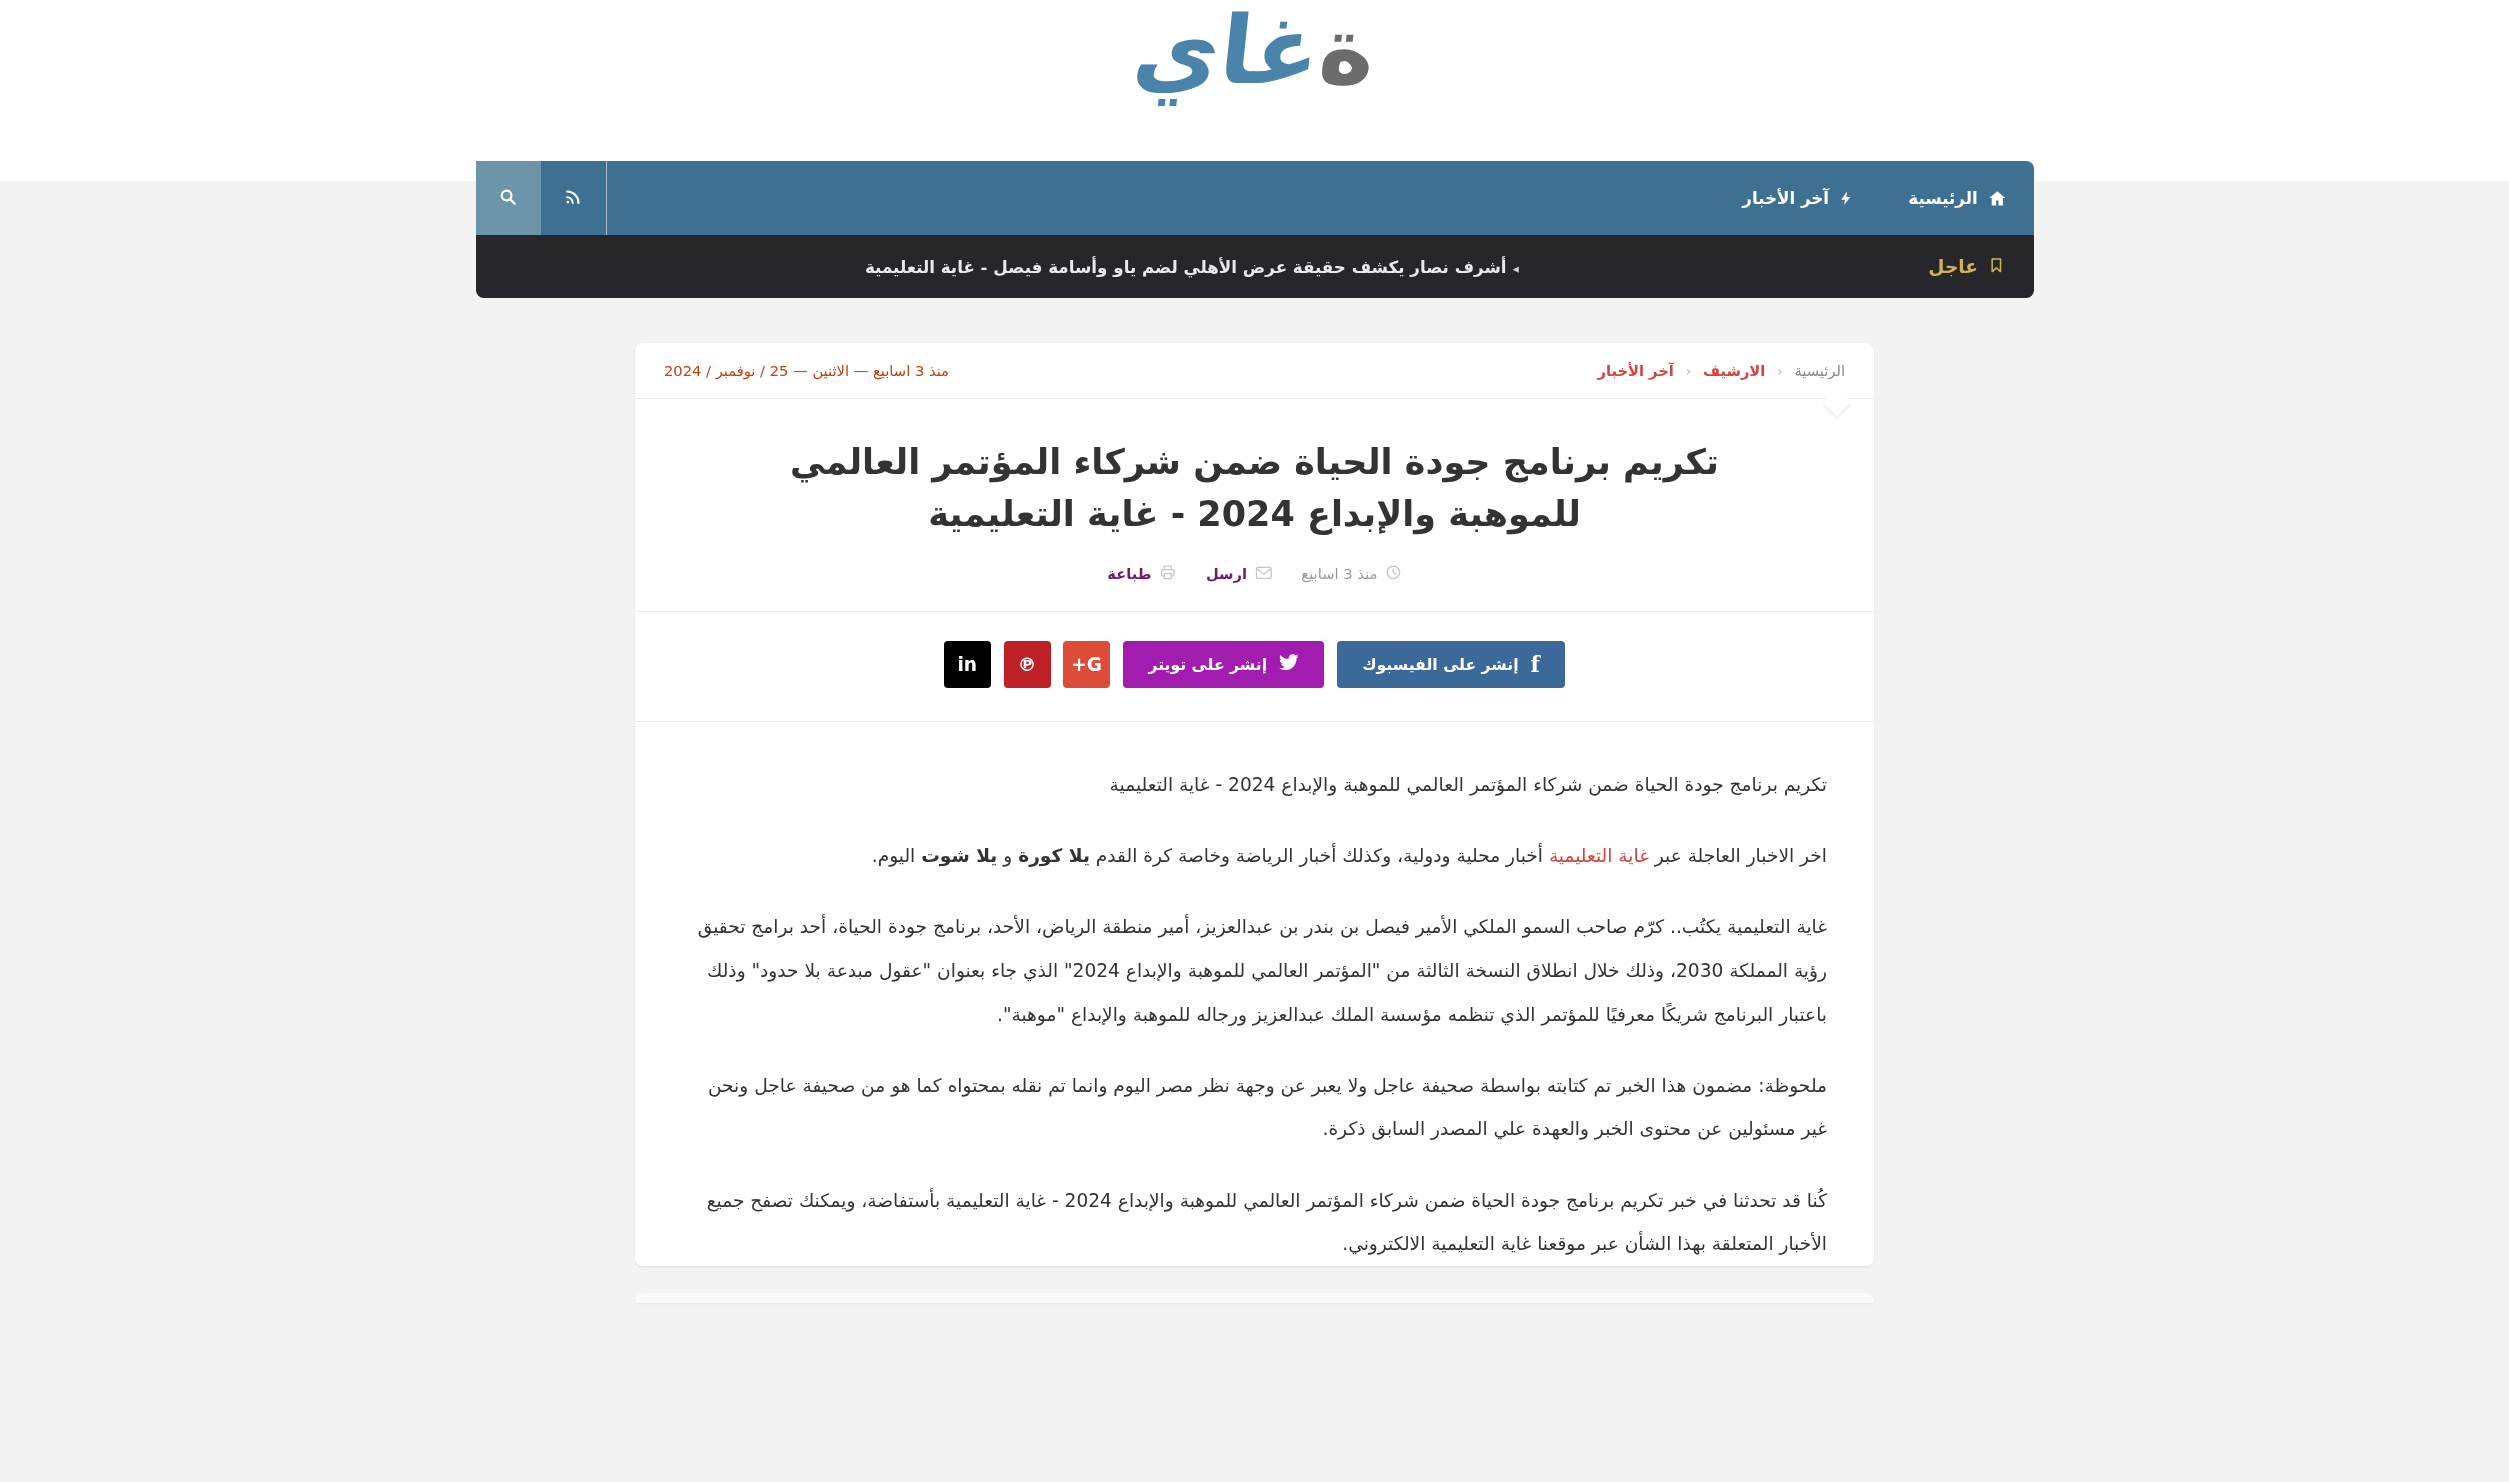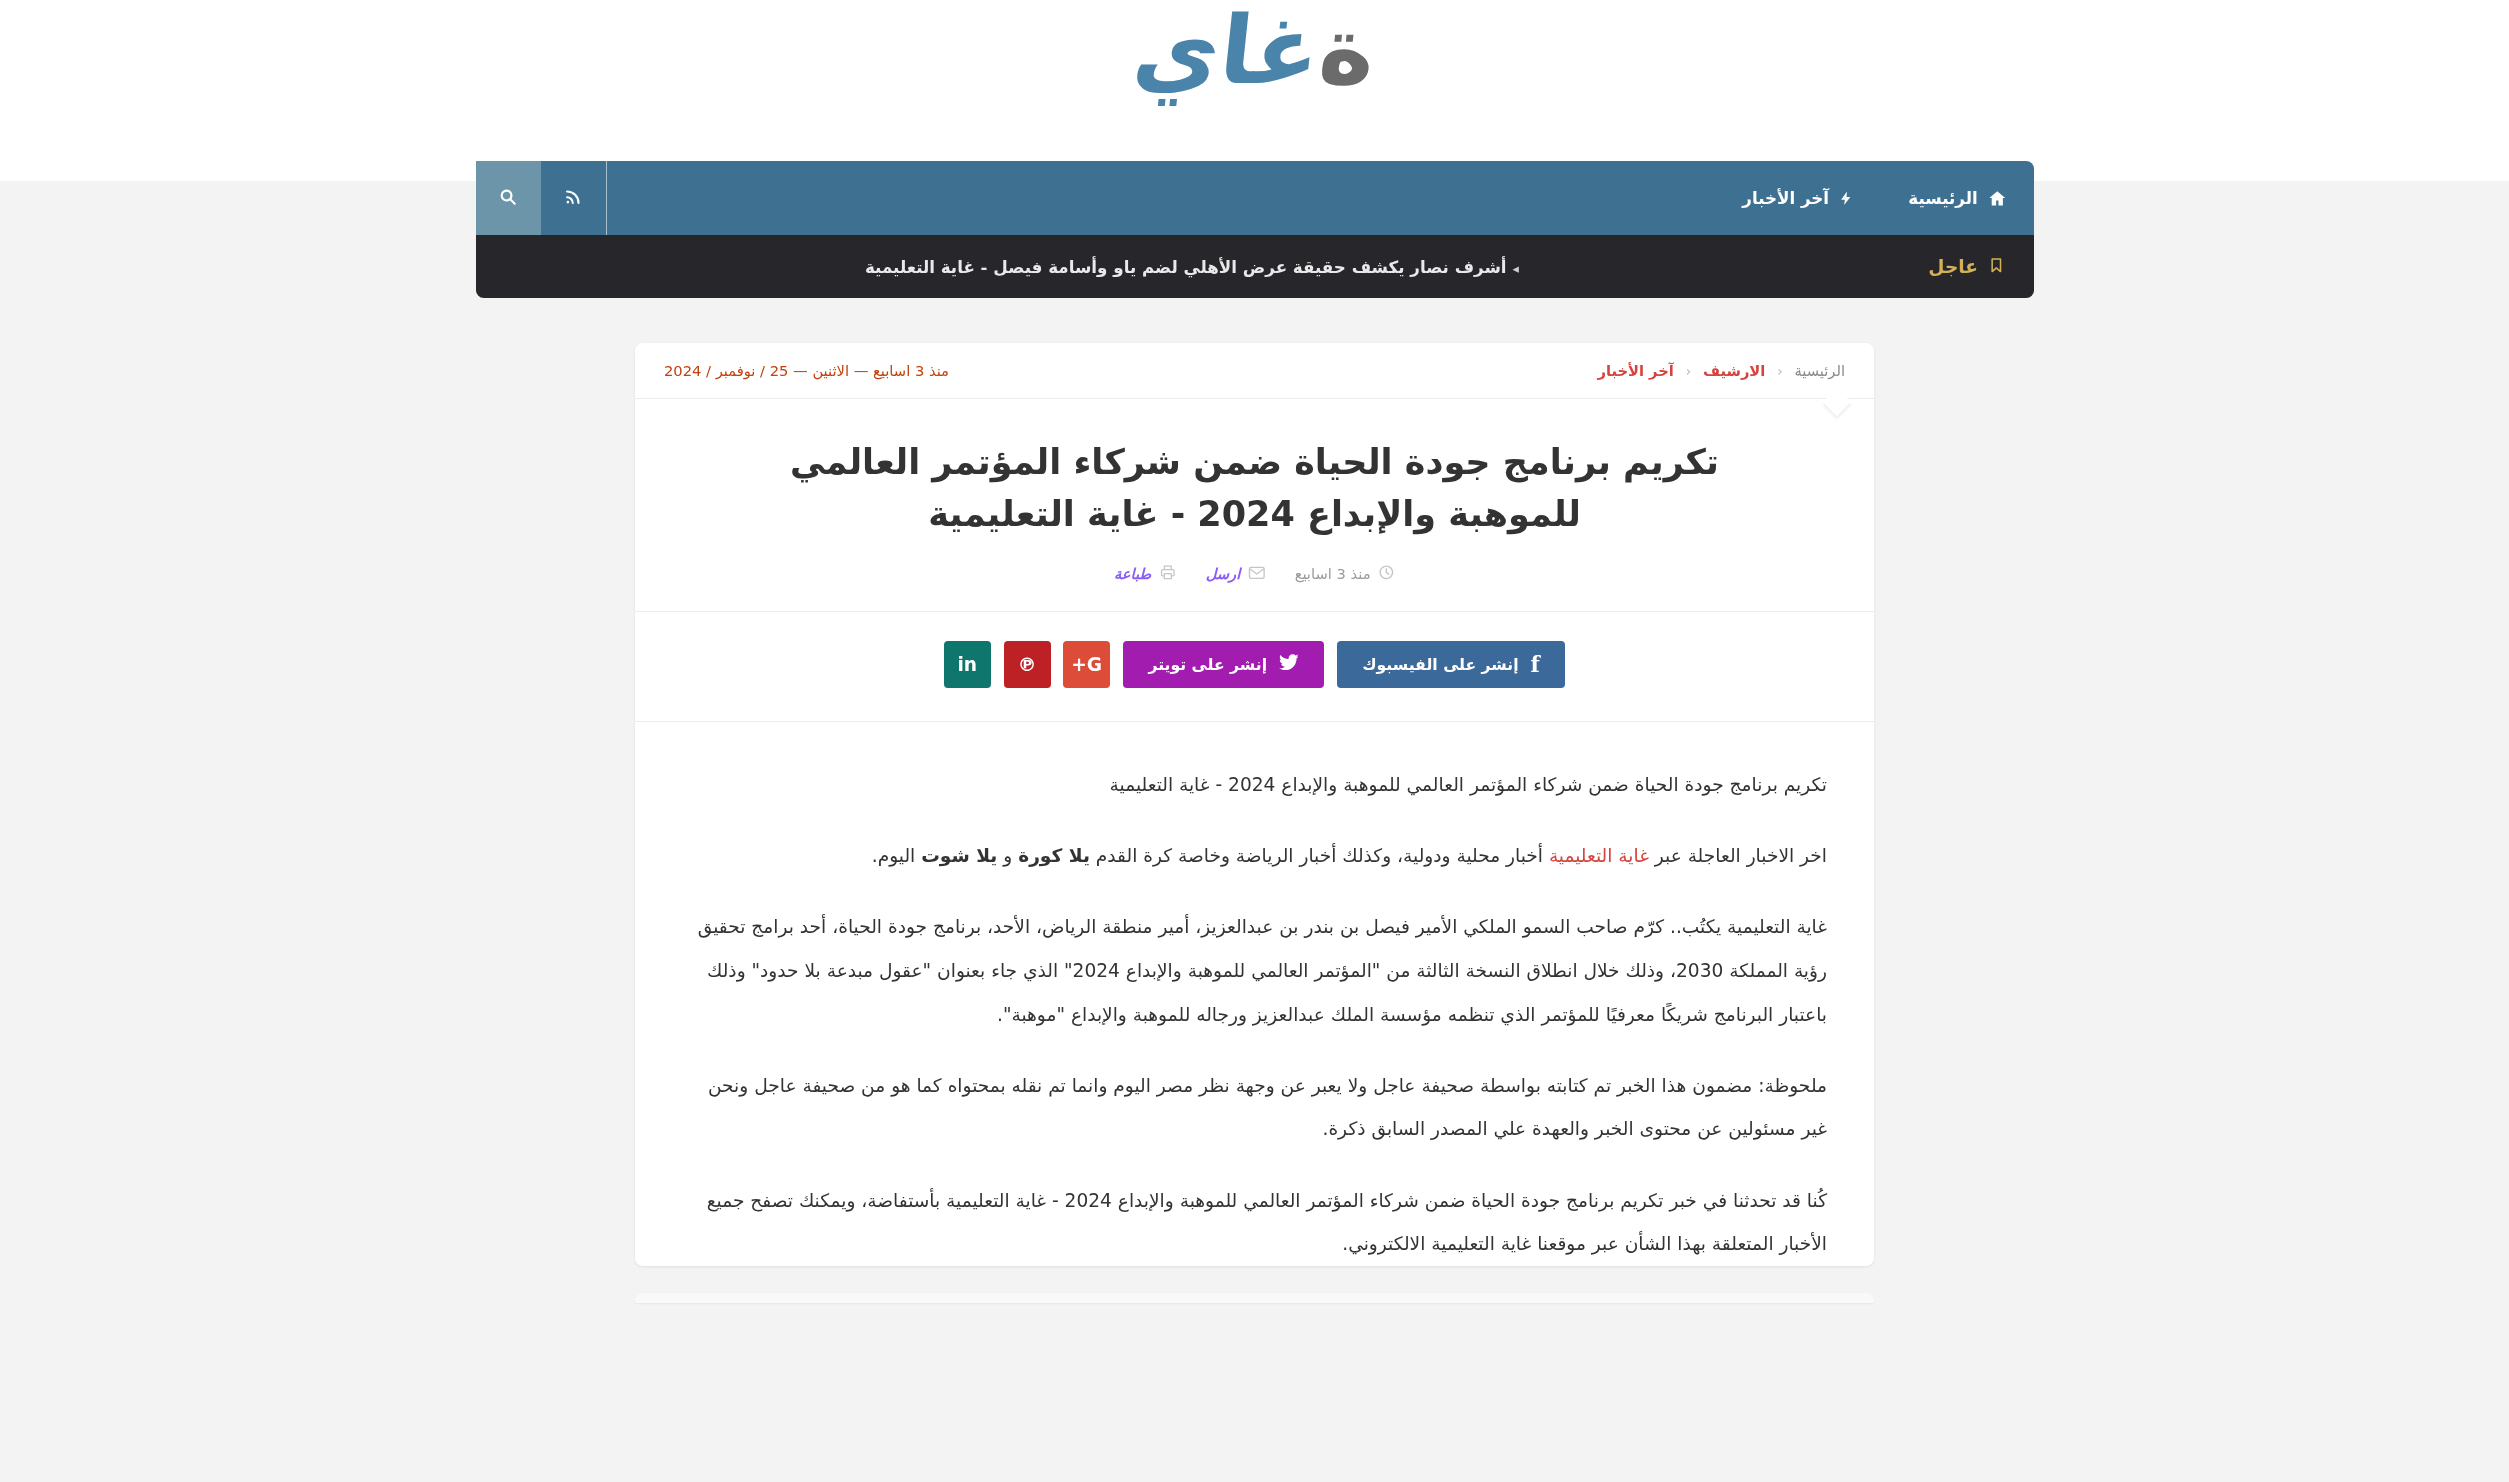--- a/index.html
+++ b/index.html
@@ -76,38 +76,38 @@
     padding:37px 88px 15.7px; text-align:center;
     font-size:35px; font-weight:bold; color:#333; line-height:1.5;
   }
   .meta-row {
     display:flex; justify-content:center; align-items:center; gap:29px;
     padding:7.8px 0 27.4px; font-size:14.7px;
   }
   .meta-item { display:flex; align-items:center; gap:7.8px; }
   .meta-item svg { color:#c6c6c6; }
   .meta-time { color:#9b9b9b; }
-  .meta-link { color:#8b5cf6; font-weight:bold; cursor:pointer;font-style:italic; }
+  .meta-link { color:#701a75; font-weight:bold; cursor:pointer; }
   .divider { border-top:1px solid #ececec; }
   .share-row {
     display:flex; justify-content:center; align-items:center; gap:12.7px;
     padding:29px 0 33px;
   }
   .share-btn {
     height:47px; border:none; border-radius:3.9px; color:#fff;
     font-family:"DejaVu Sans", sans-serif; font-size:15.7px; font-weight:bold;
     display:flex; align-items:center; justify-content:center; gap:11.8px;
     cursor:pointer; padding:0 25.5px;
   }
   .share-btn.square { width:47px; padding:0; font-size:18.6px; }
   .share-facebook  { background:#3b6a9a; }
   .share-twitter   { background:#a21caf; }
   .share-gplus     { background:#dd4b39; }
   .share-pinterest { background:#bd2126; }
-  .share-linkedin  { background:#0f766e; }
+  .share-linkedin  { background:#000000; }
   .fb-glyph { font-size:21.6px; font-weight:bold; font-family:"DejaVu Serif", serif; }
   .article-body { padding:41px 47px 0; }
   .article-body p {
     font-size:18.6px; color:#333; line-height:2.35; text-align:right;
     margin-bottom:27.4px;
   }
   .brand-red { color:#d6423c; font-weight:normal; }
   .b { font-weight:bold; }
   .related-heading {
     padding:13.7px 47px 29px; font-size:25.5px; color:#555; font-weight:normal;

